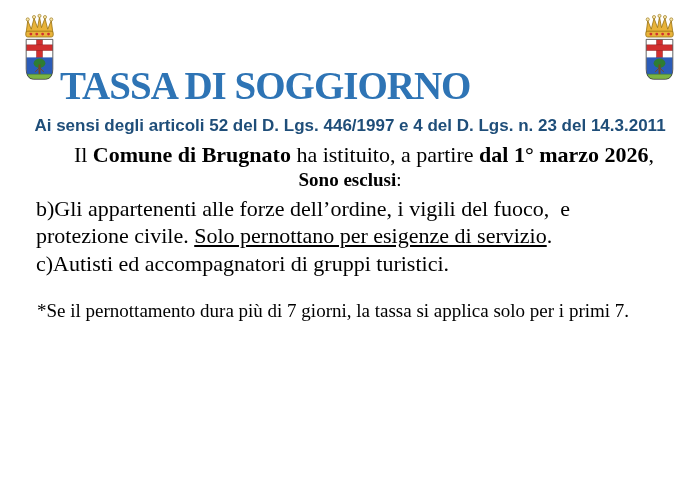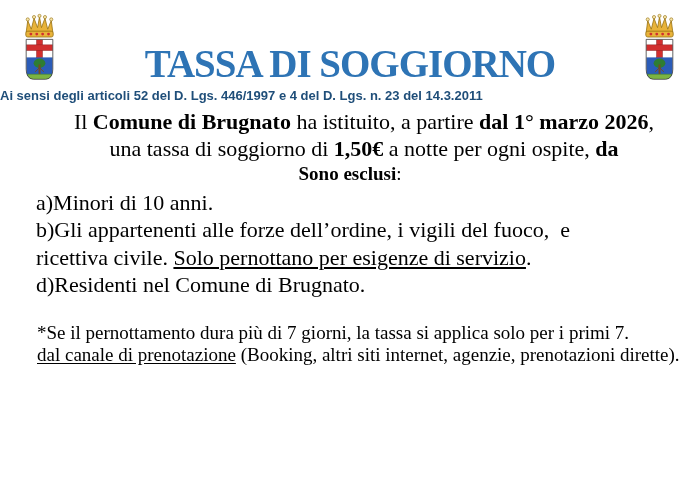--- a/index.html
+++ b/index.html
@@ -15,36 +15,35 @@
   .crest {
     position: absolute;
     top: 11px;
     width: 47px;
     height: 74px;
   }
   .crest-left  { left: 16px; }
   .crest-right { right: 17px; }
 
   .title {
-    margin: 42px 60px 0;
-    text-align: center;
+    margin: 64px 60px 0;
     font-family: "Liberation Serif", serif;
     font-weight: 700;
     font-size: 39px;
     line-height: 1.12;
     letter-spacing: -1px;
     color: var(--title_blue);
     white-space: nowrap;
   }
   .subtitle {
-    margin-top: 2px;
-    text-align: left;
+    margin-top: 8px;
+    text-align: center;
     font-family: "Liberation Sans", sans-serif;
     font-weight: 700;
-    font-size: 13px;
+    font-size: 17px;
     color: var(--subtitle_blue);
     white-space: nowrap;
   }
   .intro {
     margin-top: 5px;
     font-size: 22px;
     line-height: 27px;
   }
   .intro .line {
     text-align: center;
@@ -115,27 +114,24 @@
   </svg>
 <svg class="crest crest-right" aria-label="brugnato-coat-of-arms">
     <use href="#crest"></use>
   </svg>
 
 <div class="title">TASSA DI SOGGIORNO</div>
 <div class="subtitle">Ai sensi degli articoli 52 del D. Lgs. 446/1997 e 4 del D. Lgs. n. 23 del 14.3.2011</div>
 
 <div class="intro">
   <div class="line"><span>Il </span><b>Comune di Brugnato</b><span> ha istituito, a partire </span><b>dal 1° marzo 2026</b><span>,</span></div>
-  <div class="line"><span>una tassa di soggiorno di </span><b>1,50€</b><span> a notte per ogni ospite, </span><b>da</b></div>
   <div class="heading"><b>Sono esclusi</b><span>:</span></div>
 </div>
 
 <div class="list">
-  <div class="line">a)Minori di 10 anni.</div>
   <div class="line">b)Gli appartenenti alle forze dell’ordine, i vigili del fuoco,  e</div>
-  <div class="line"><span>ricettiva civile. </span><u>Solo pernottano per esigenze di servizio</u><span>.</span></div>
-  <div class="line">d)Residenti nel Comune di Brugnato.</div>
+  <div class="line"><span>protezione civile. </span><u>Solo pernottano per esigenze di servizio</u><span>.</span></div>
+  <div class="line">c)Autisti ed accompagnatori di gruppi turistici.</div>
 </div>
 
 <div class="footnotes">
   <div class="line">*Se il pernottamento dura più di 7 giorni, la tassa si applica solo per i primi 7.</div>
-  <div class="line"><u>dal canale di prenotazione</u><span> (Booking, altri siti internet, agenzie, prenotazioni dirette).</span></div>
 </div>
 
 </body></html>

